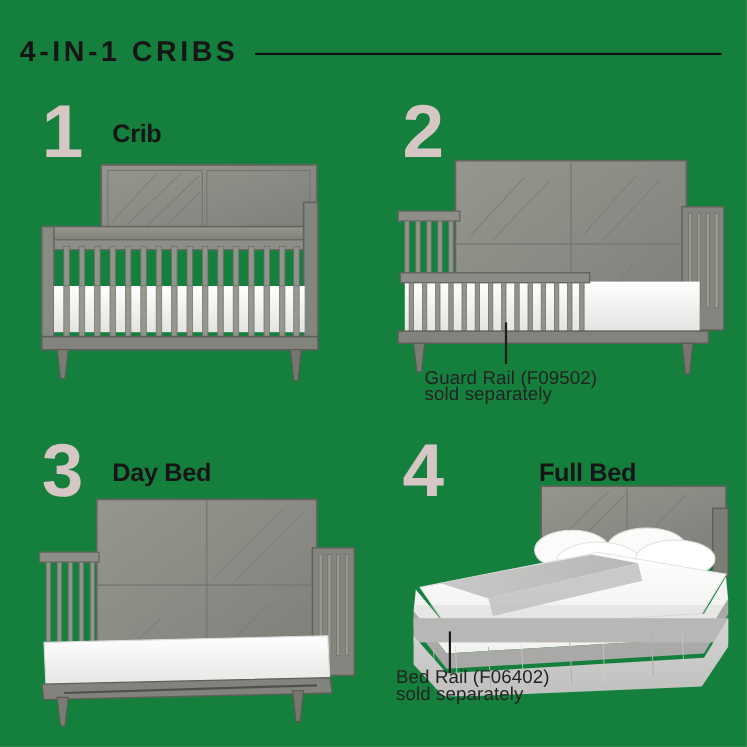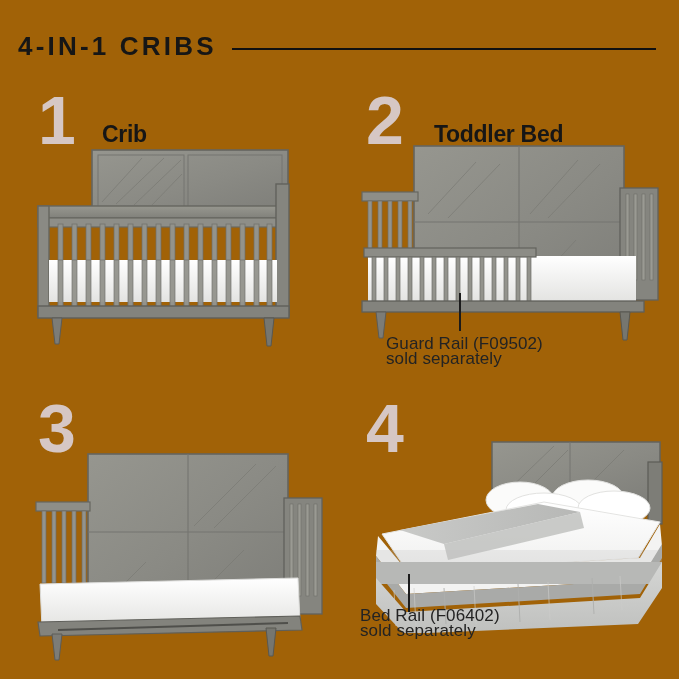--- a/index.html
+++ b/index.html
@@ -10,21 +10,21 @@
     width: 679px;
     height: 679px;
     background: #EEEAE6;
     font-family: "Liberation Sans", sans-serif;
     overflow: hidden;
   }
   #root {
     position: relative;
     width: 679px;
     height: 679px;
-    background: #a16207;
+    background: #15803d;
   }
 
   
   .header {
     position: absolute;
     left: 0; top: 0;
     width: 679px; height: 80px;
   }
   .header-title {
     position: absolute;
@@ -54,21 +54,21 @@
     top: 0; left: 20px;
     font-size: 68px;
     font-weight: bold;
     color: #D6C7C4;
     line-height: 64px;
     letter-spacing: -1px;
     user-select: none;
   }
   .panel-label {
     position: absolute;
-    top: 33px; left: 84px;
+    top: 20px; left: 84px;
     font-size: 23px;
     font-weight: bold;
     color: #161616;
     letter-spacing: -0.3px;
     white-space: nowrap;
   }
   .panel-2 .panel-num, .panel-4 .panel-num { left: 18px; }
   .panel-2 .panel-label { left: 86px; }
   .panel-4 .panel-label { left: 142px; }
   .panel-3 .panel-label { left: 84px; }
@@ -190,21 +190,20 @@
         <rect x="20" y="162" width="251" height="12" fill="#83837D" stroke="#5F5F5A" stroke-width="1.4"></rect>
 
         <polygon points="34,174 44,174 41,200 37,200" fill="#7C7C77" stroke="#5C5C58" stroke-width="1"></polygon>
         <polygon points="246,174 256,174 253,202 249,202" fill="#76766F" stroke="#585853" stroke-width="1"></polygon>
       </svg>
     </div>
   </div>
 
   <div class="panel panel-2">
     <div class="panel-num">2</div>
-    <div class="panel-label">Toddler Bed</div>
 
     <div class="art" style="top:56px;">
       <svg width="325" height="205" viewBox="0 0 325 205">
 
         <rect x="66" y="2" width="210" height="150" fill="url(#panelG)" stroke="#65655F" stroke-width="1.6"></rect>
         <line x1="66" y1="78" x2="276" y2="78" stroke="#757570" stroke-width="1.1"></line>
         <line x1="171" y1="2" x2="171" y2="152" stroke="#757570" stroke-width="1.1"></line>
         <g stroke="#7A7A74" stroke-width="1" opacity=".7">
           <line x1="80" y1="70" x2="128" y2="18"></line>
           <line x1="100" y1="74" x2="152" y2="20"></line>
@@ -258,20 +257,21 @@
       </svg>
     </div>
 
     <div class="callout-line" style="left:111px; top:205px; height:38px;"></div>
     <div class="callout-text" style="left:38px; top:248px;">Guard Rail (F09502)
 sold separately</div>
   </div>
 
   <div class="panel panel-3">
     <div class="panel-num">3</div>
+    <div class="panel-label">Day Bed</div>
 
     <div class="art" style="top:56px;">
       <svg width="320" height="210" viewBox="0 0 320 210">
 
         <rect x="70" y="2" width="200" height="150" fill="url(#panelG)" stroke="#65655F" stroke-width="1.6"></rect>
         <line x1="70" y1="80" x2="270" y2="80" stroke="#757570" stroke-width="1.1"></line>
         <line x1="170" y1="2" x2="170" y2="152" stroke="#757570" stroke-width="1.1"></line>
         <g stroke="#7A7A74" stroke-width="1" opacity=".7">
           <line x1="176" y1="74" x2="238" y2="12"></line>
           <line x1="196" y1="76" x2="258" y2="14"></line>
@@ -302,20 +302,21 @@
         <line x1="40" y1="178" x2="270" y2="171" stroke="#4F4F4B" stroke-width="2"></line>
 
         <polygon points="34,182 44,182 41,208 37,208" fill="#7C7C77" stroke="#5C5C58" stroke-width="1"></polygon>
         <polygon points="248,176 258,176 255,204 251,204" fill="#76766F" stroke="#585853" stroke-width="1"></polygon>
       </svg>
     </div>
   </div>
 
   <div class="panel panel-4">
     <div class="panel-num">4</div>
+    <div class="panel-label">Full Bed</div>
 
     <div class="art" style="top:42px;">
       <svg width="325" height="195" viewBox="0 0 325 195">
         <defs>
           <linearGradient id="skirtG" x1="0" y1="0" x2="0" y2="1">
             <stop offset="0%" stop-color="#D5D6D4"></stop>
             <stop offset="100%" stop-color="#BFC0BE"></stop>
           </linearGradient>
           <linearGradient id="duvetG" x1="0" y1="0" x2="0" y2="1">
             <stop offset="0%" stop-color="#FFFFFF"></stop>

